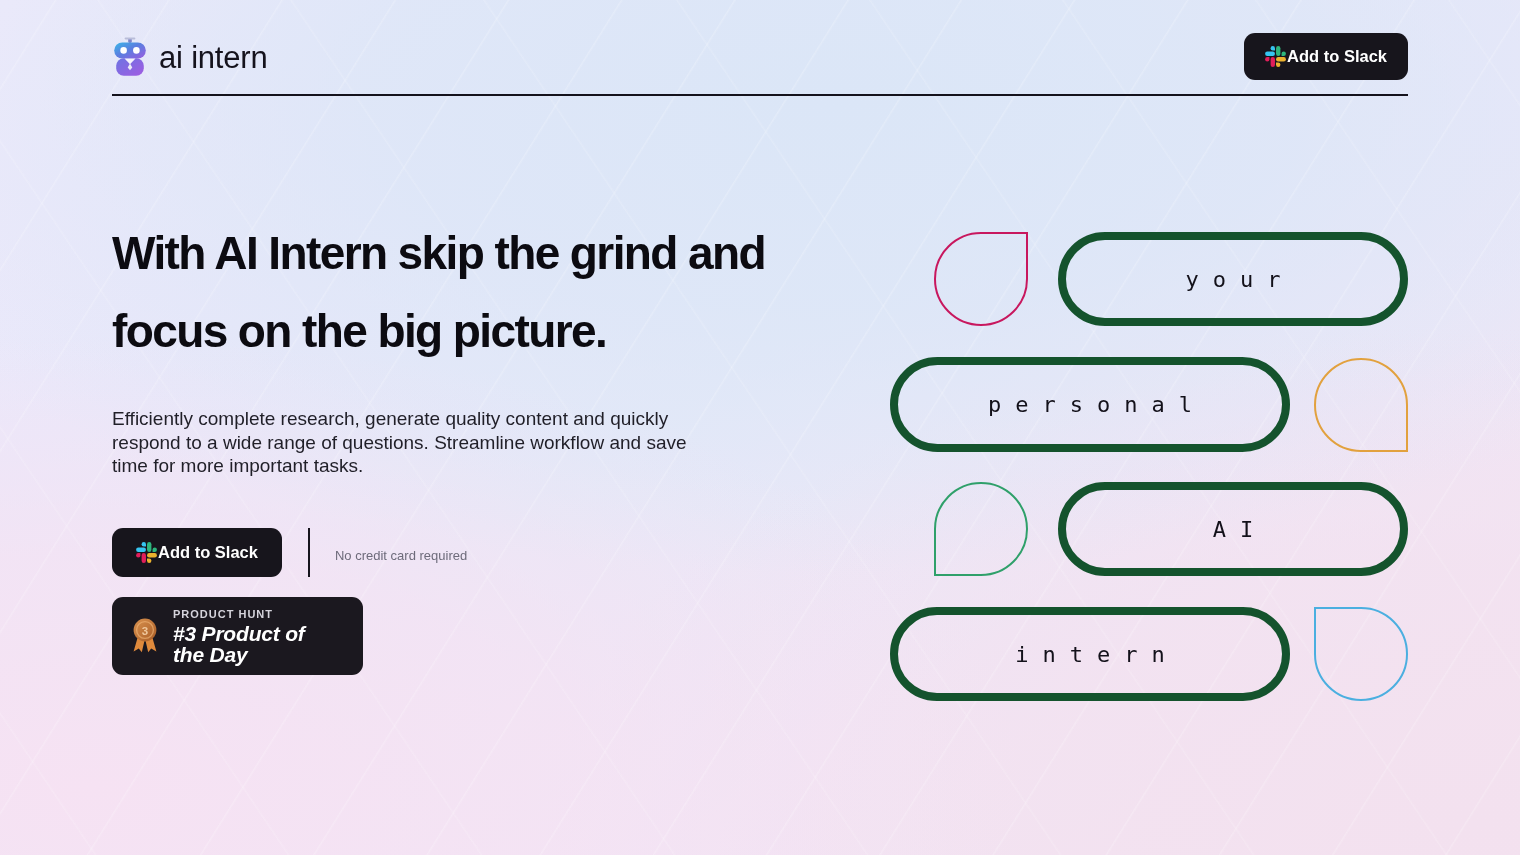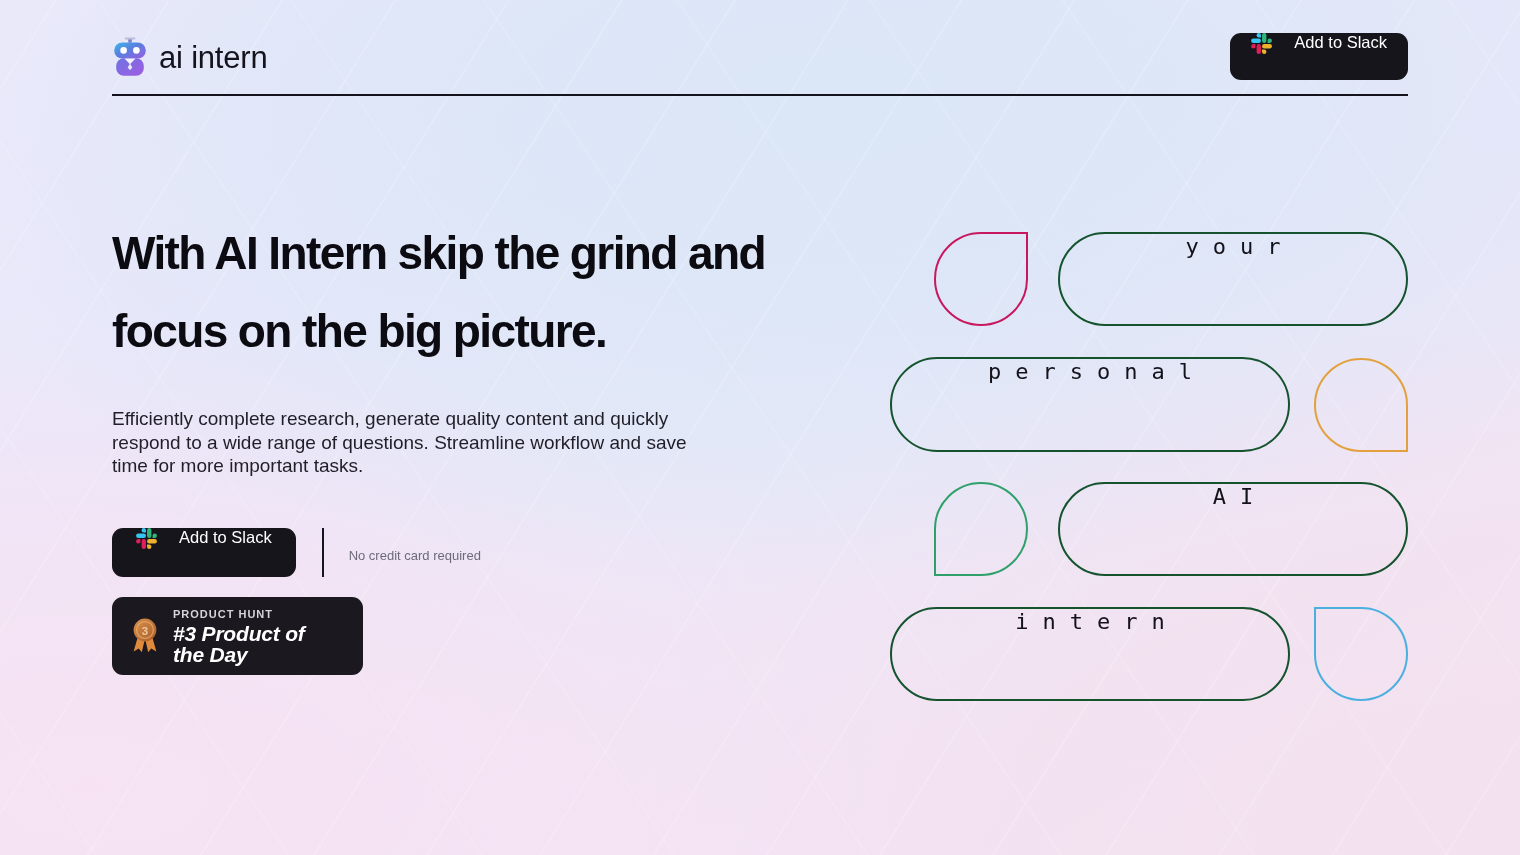--- a/index.html
+++ b/index.html
@@ -69,28 +69,29 @@
   .brand-name {
     font-size: 31px;
     color: #15131d;
     letter-spacing: -0.2px;
     line-height: 1;
   }
 
   
   .btn-slack {
     display: inline-flex;
-    align-items: flex-start;
-    gap: 22px;
+    align-items: center;
+    gap: 1px;
     background: #17151c;
     color: #ffffff;
     border: none;
     border-radius: 11px;
     cursor: pointer;
     font-family: inherit;
+    font-weight: bold;
   }
   .btn-slack.header-cta {
     padding: 0 21px;
     height: 47px;
     font-size: 16.5px;
     margin-bottom: 8px;
   }
   .btn-slack.hero-cta {
     padding: 0 24px;
     height: 49px;
@@ -163,23 +164,24 @@
     margin-top: 2px;
     letter-spacing: -0.2px;
     font-style: italic;
   }
 
   
   .hero-right { position: absolute; left: 880px; top: 220px; width: 540px; height: 500px; }
   .shape-row { position: absolute; display: flex; align-items: center; }
 
   .pill {
-    border: 2px solid #14532d;
+    border: 8px solid #14532d;
     border-radius: 999px;
     display: flex;
+    align-items: center;
     justify-content: center;
     background: transparent;
     cursor: default;
   }
   .pill-label {
     font-size: 22px;
     letter-spacing: 14px;
     text-indent: 14px;
     color: #13111a;
     font-weight: 400;

